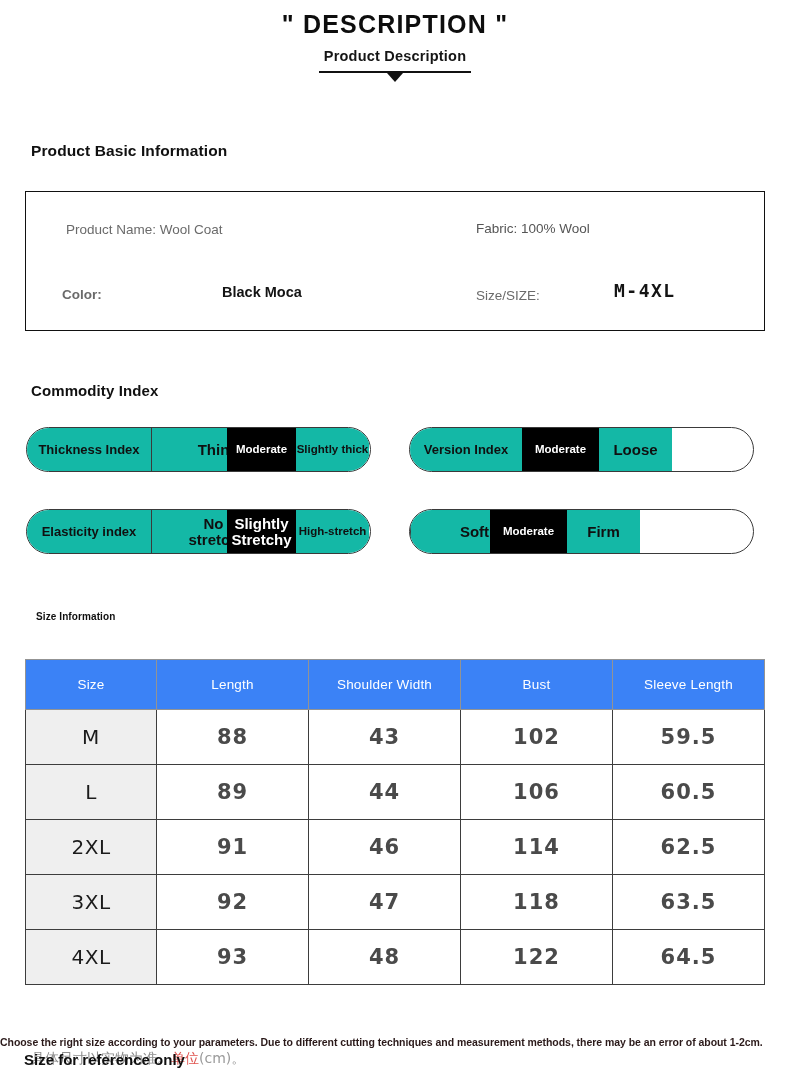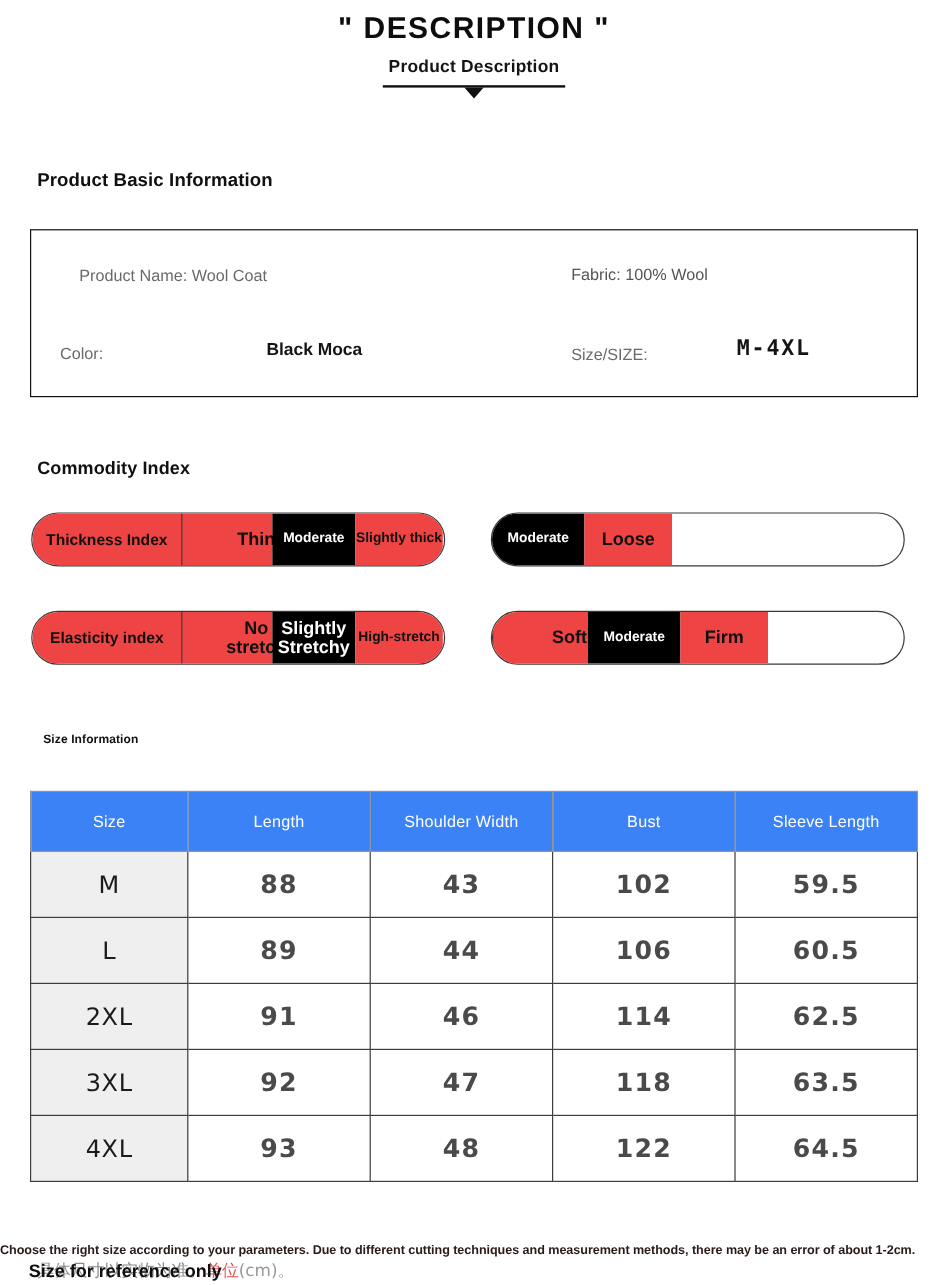--- a/index.html
+++ b/index.html
@@ -85,21 +85,21 @@
     color: #141414;
     font-weight: 700;
   }
   .info-inline {
     font-size: 13.5px;
     color: #555;
     font-weight: 400;
   }
   #cell-name { left: 40px; top: 30px; }
   #cell-fabric { left: 450px; top: 29px; }
-  #cell-color-label { left: 24px; top: 95px; }
+  #cell-color-label { left: 36px; top: 95px; font-weight: bold; }
   #cell-color-value { left: 196px; top: 92px; }
   #cell-size-label { left: 450px; top: 96px; }
   #cell-size-value {
     left: 588px; top: 88px;
     font-size: 18px;
     font-weight: 700;
     letter-spacing: 1.5px;
     font-family: "DejaVu Sans Mono", monospace;
     color: #141414;
   }
@@ -116,21 +116,21 @@
     background: #fff;
   }
   .pill-seg {
     display: flex;
     align-items: center;
     justify-content: center;
     box-sizing: border-box;
     text-align: center;
     line-height: 1.05;
     color: #101010;
-    background: #ef4444;
+    background: #14b8a6;
   }
   .pill-seg.divider { border-left: 1.3px solid #3a3a3a; padding-left: 48px; }
   .pill-seg.label { font-size: 13px; font-weight: 700; }
   .pill-seg.opt { font-size: 15px; font-weight: 700; }
   .pill-seg.opt.small { font-size: 11.5px; font-weight: 700; }
   .pill-seg.active {
     background: #000;
     color: #fff;
     border-left: none;
   }
@@ -239,20 +239,21 @@
 <div class="section-title" id="title-commodity">Commodity Index</div>
 
 <div class="pill" id="pill-thickness">
   <div class="pill-seg label" style="width:124px">Thickness Index</div>
   <div class="pill-seg opt divider" style="width:76px">Thin</div>
   <div class="pill-seg opt small active" style="width:69px">Moderate</div>
   <div class="pill-seg opt small" style="width:73px">Slightly thick</div>
 </div>
 
 <div class="pill" id="pill-version">
+  <div class="pill-seg label" style="width:112px">Version Index</div>
   <div class="pill-seg opt small active" style="width:77px">Moderate</div>
   <div class="pill-seg opt" style="width:73px">Loose</div>
 </div>
 
 <div class="pill" id="pill-elasticity">
   <div class="pill-seg label" style="width:124px">Elasticity index</div>
   <div class="pill-seg opt divider" style="width:76px">No stretch</div>
   <div class="pill-seg opt active" style="width:69px">Slightly Stretchy</div>
   <div class="pill-seg opt small" style="width:73px">High-stretch</div>
 </div>

